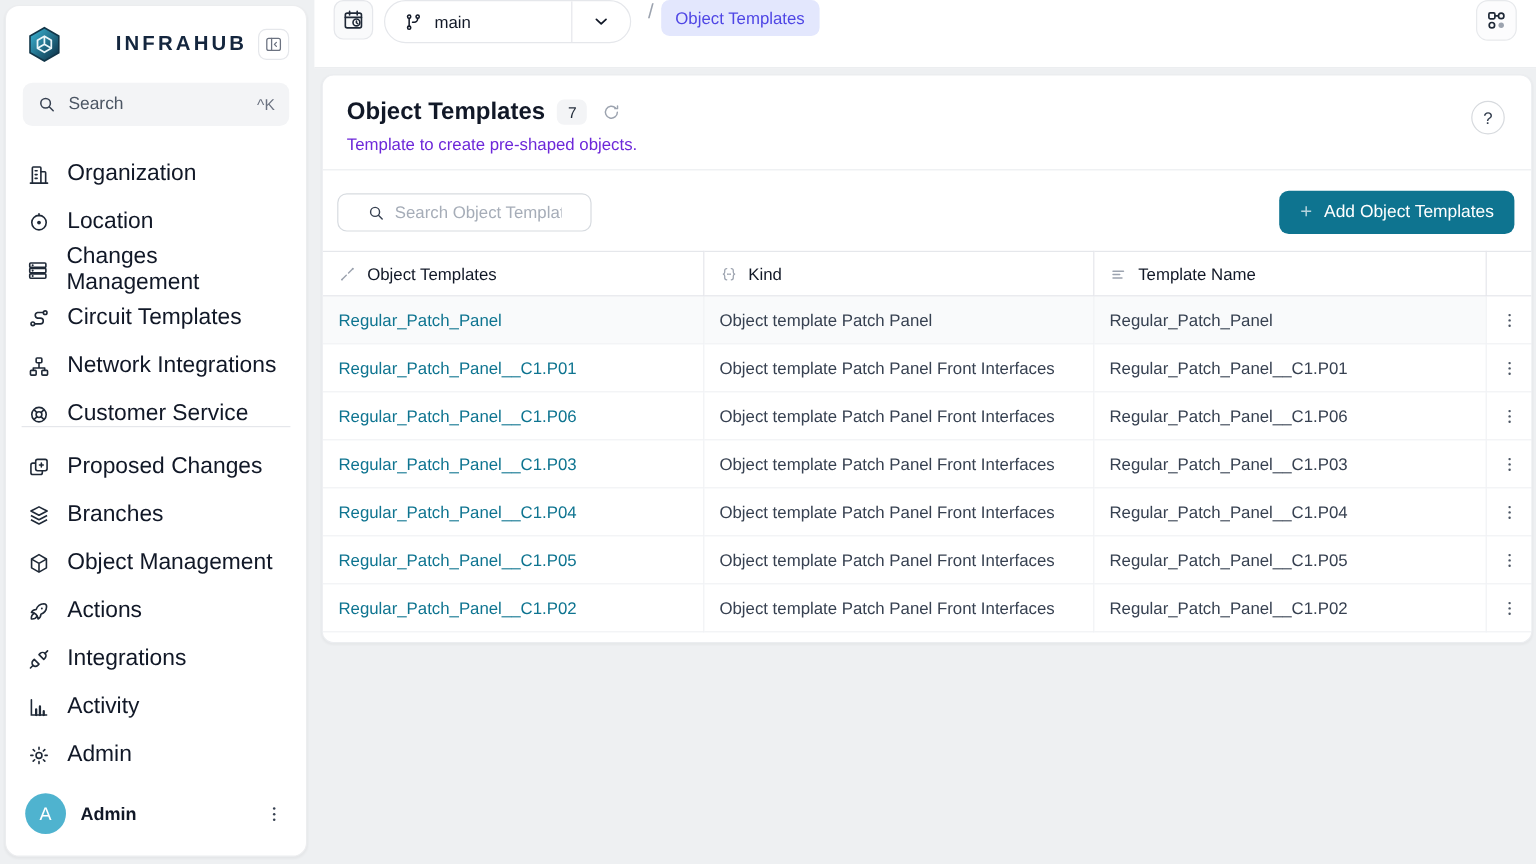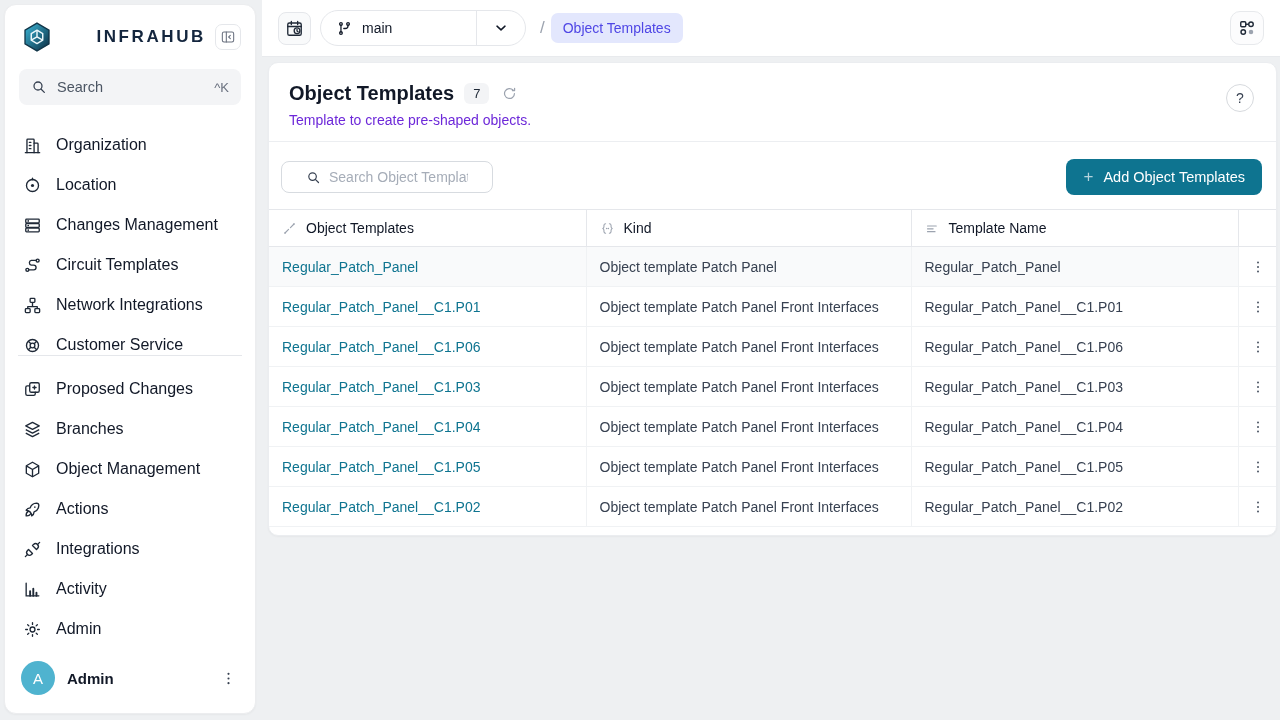--- a/index.html
+++ b/index.html
@@ -42,38 +42,38 @@
     font-size: 14.5px; color: #be185d; font-family: "Liberation Sans", sans-serif;
   }
   .sidebar-search input::placeholder { color: #4b5563; opacity: 1; }
   .search-shortcut { color: #6b7280; font-size: 13px; }
 
   .nav-primary { height: 230px; overflow: hidden; margin-top: 12px; flex: none; }
   .nav-divider { border-top: 1px solid #e5e7eb; margin: 0 13px; }
   .nav-secondary { padding-top: 13px; }
   .nav-item {
     height: 40px; display: flex; align-items: center; gap: 14px;
-    padding: 0 14px 0 17px; font-size: 16px; font-weight: 500; color: #111827; cursor: pointer;
+    padding: 0 14px 0 17px; font-size: 19px; font-weight: 500; color: #111827; cursor: pointer;
   }
   .nav-item .icon { color: #1f2937; width: 20px; }
   .nav-item .icon svg { width: 19px; height: 19px; }
 
   .user-row { margin-top: auto; display: flex; align-items: center; gap: 12px; padding: 12px 14px 18px 16px; cursor: pointer; }
   .avatar {
     width: 34px; height: 34px; border-radius: 50%; background: #4fb3cf; color: #fff;
     font-size: 15px; display: flex; align-items: center; justify-content: center;
   }
   .user-name { font-weight: 700; font-size: 15px; color: #111827; flex: 1; }
   .kebab-btn { background: none; border: none; color: #374151; padding: 4px; display: flex; }
   .kebab-btn svg { width: 17px; height: 17px; }
 
   
   .topbar {
     position: absolute; left: 262px; right: 0; top: 0; height: 57px; background: #fff;
-    border-bottom: 1px solid #e8eaed; display: flex; align-items: center; padding: 0 16px;
+    border-bottom: 1px solid #e8eaed; display: flex; align-items: flex-start; padding: 0 16px;
   }
   .icon-btn {
     display: flex; align-items: center; justify-content: center;
     border: 1px solid #e5e7eb; background: #f9fafb; color: #1f2937;
   }
   .calendar-btn { width: 33px; height: 33px; border-radius: 8px; }
   .calendar-btn svg { width: 19px; height: 19px; }
   .branch-pill {
     display: flex; align-items: stretch; height: 36px; border: 1px solid #e5e7eb;
     border-radius: 18px; background: #fff; margin-left: 9px; overflow: hidden; cursor: pointer;

